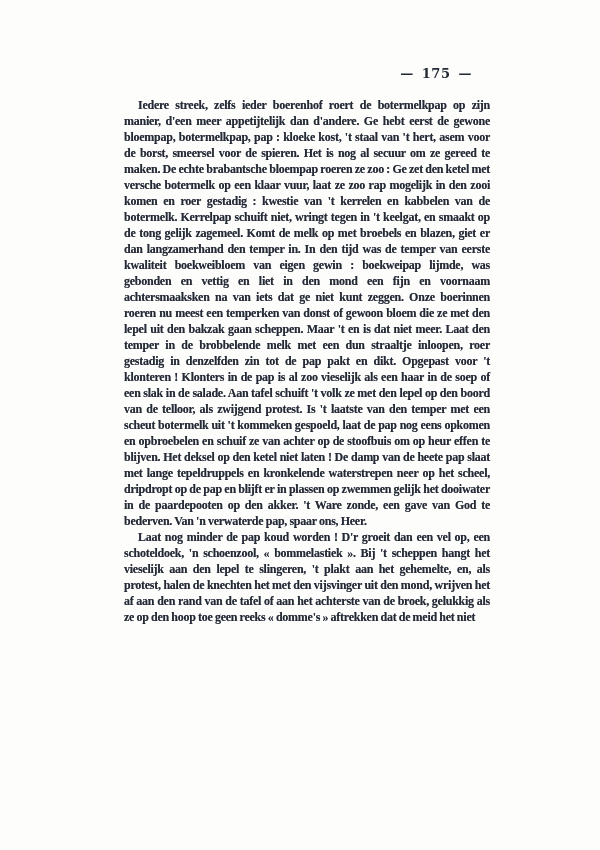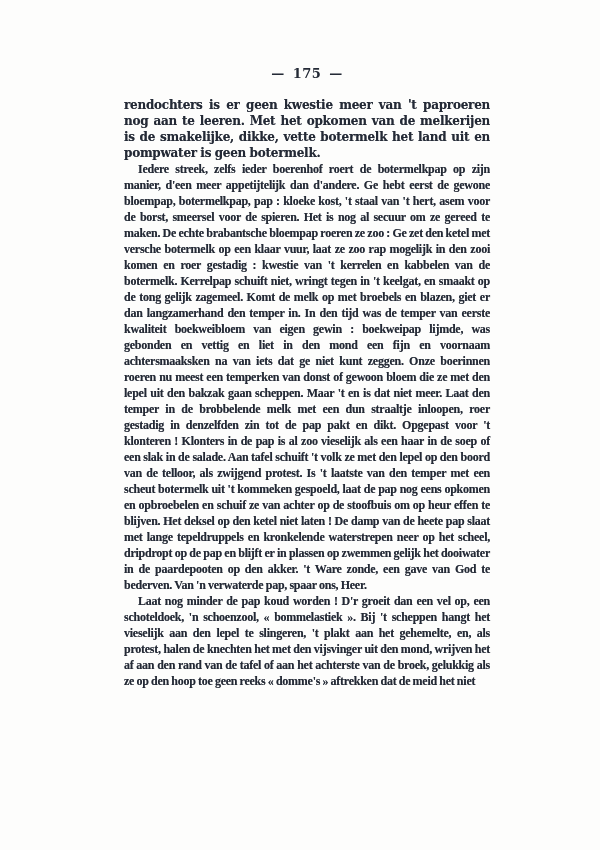--- a/index.html
+++ b/index.html
@@ -10,23 +10,23 @@
   .page {
     position: relative;
     width: 600px;
     height: 850px;
     background: #fdfdfc;
     overflow: hidden;
   }
   .page-header {
     position: absolute;
     top: 66px;
-    left: 124px;
+    left: 106px;
     width: 366px;
-    text-align: center;
+    text-align: right;
     font-family: "DejaVu Serif", "Liberation Serif", serif;
     font-weight: bold;
     font-size: 13px;
     letter-spacing: 0.5px;
     word-spacing: 3px;
     color: #242a36;
   }
   .text-block {
     position: absolute;
     top: 97px;
@@ -54,18 +54,17 @@
 </head>
 <body>
 
 <div class="page">
 
   <div class="page-header">
     <span class="page-number">— 175 —</span>
   </div>
 
   <div class="text-block">
-    <p class="para">rendochters is er geen kwestie meer van 't paproeren nog aan te leeren. Met het opkomen van de melkerijen is de smakelijke, dikke, vette botermelk het land uit en pompwater is geen botermelk.</p>
     <p class="para indented">Iedere streek, zelfs ieder boerenhof roert de botermelkpap op zijn manier, d'een meer appetijtelijk dan d'andere. Ge hebt eerst de gewone bloempap, botermelkpap, pap : kloeke kost, 't staal van 't hert, asem voor de borst, smeersel voor de spieren. Het is nog al secuur om ze gereed te maken. De echte brabantsche bloempap roeren ze zoo : Ge zet den ketel met versche botermelk op een klaar vuur, laat ze zoo rap mogelijk in den zooi komen en roer gestadig : kwestie van 't kerrelen en kabbelen van de botermelk. Kerrelpap schuift niet, wringt tegen in 't keelgat, en smaakt op de tong gelijk zagemeel. Komt de melk op met broebels en blazen, giet er dan langzamerhand den temper in. In den tijd was de temper van eerste kwaliteit boekweibloem van eigen gewin : boekweipap lijmde, was gebonden en vettig en liet in den mond een fijn en voornaam achtersmaaksken na van iets dat ge niet kunt zeggen. Onze boerinnen roeren nu meest een temperken van donst of gewoon bloem die ze met den lepel uit den bakzak gaan scheppen. Maar 't en is dat niet meer. Laat den temper in de brobbelende melk met een dun straaltje inloopen, roer gestadig in denzelfden zin tot de pap pakt en dikt. Opgepast voor 't klonteren ! Klonters in de pap is al zoo vieselijk als een haar in de soep of een slak in de salade. Aan tafel schuift 't volk ze met den lepel op den boord van de telloor, als zwijgend protest. Is 't laatste van den temper met een scheut botermelk uit 't kommeken gespoeld, laat de pap nog eens opkomen en opbroebelen en schuif ze van achter op de stoofbuis om op heur effen te blijven. Het deksel op den ketel niet laten ! De damp van de heete pap slaat met lange tepeldruppels en kronkelende waterstrepen neer op het scheel, dripdropt op de pap en blijft er in plassen op zwemmen gelijk het dooiwater in de paardepooten op den akker. 't Ware zonde, een gave van God te bederven. Van 'n verwaterde pap, spaar ons, Heer.</p>
     <p class="para indented">Laat nog minder de pap koud worden ! D'r groeit dan een vel op, een schoteldoek, 'n schoenzool, « bommelastiek ». Bij 't scheppen hangt het vieselijk aan den lepel te slingeren, 't plakt aan het gehemelte, en, als protest, halen de knechten het met den vijsvinger uit den mond, wrijven het af aan den rand van de tafel of aan het achterste van de broek, gelukkig als ze op den hoop toe geen reeks « domme's » aftrekken dat de meid het niet</p>
   </div>
 
 </div>
 
 </body></html>

